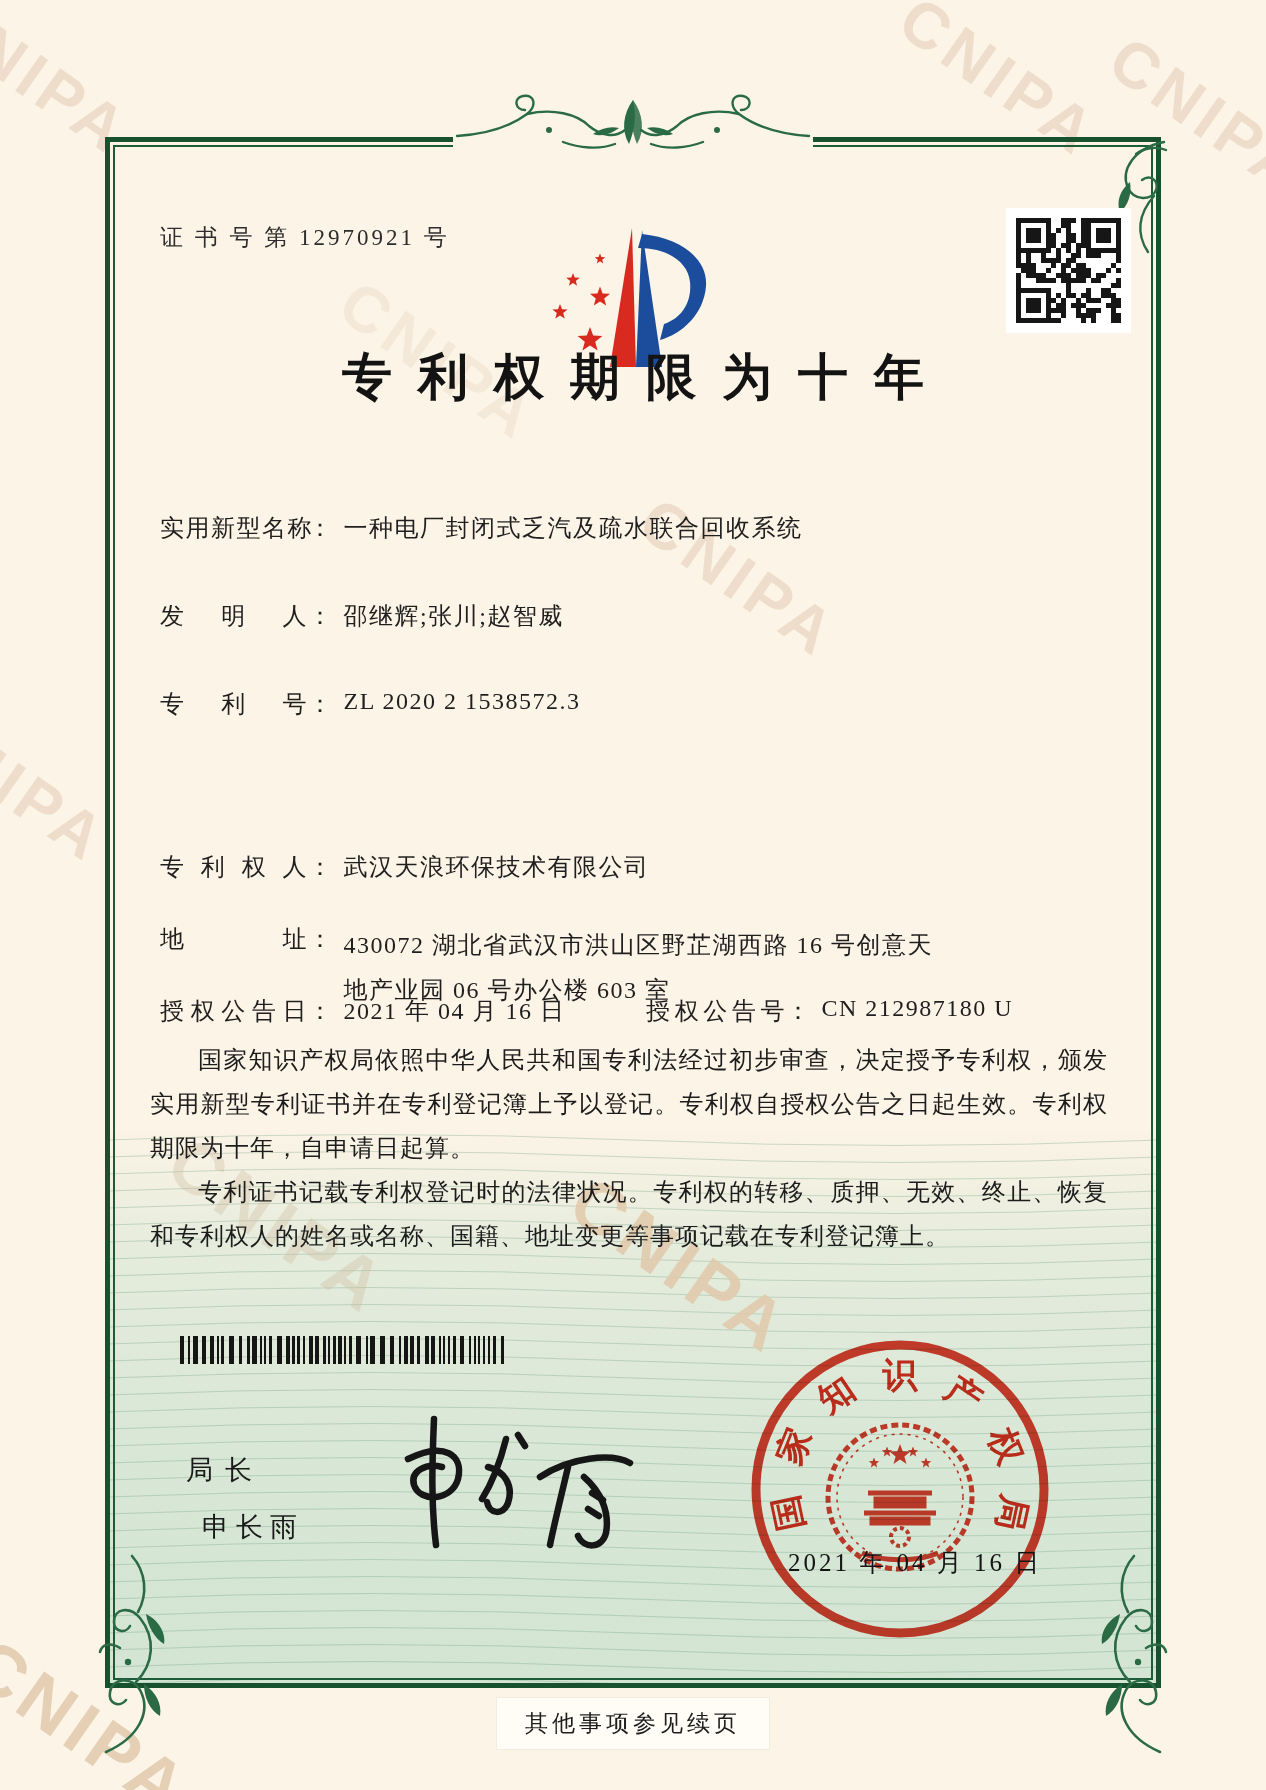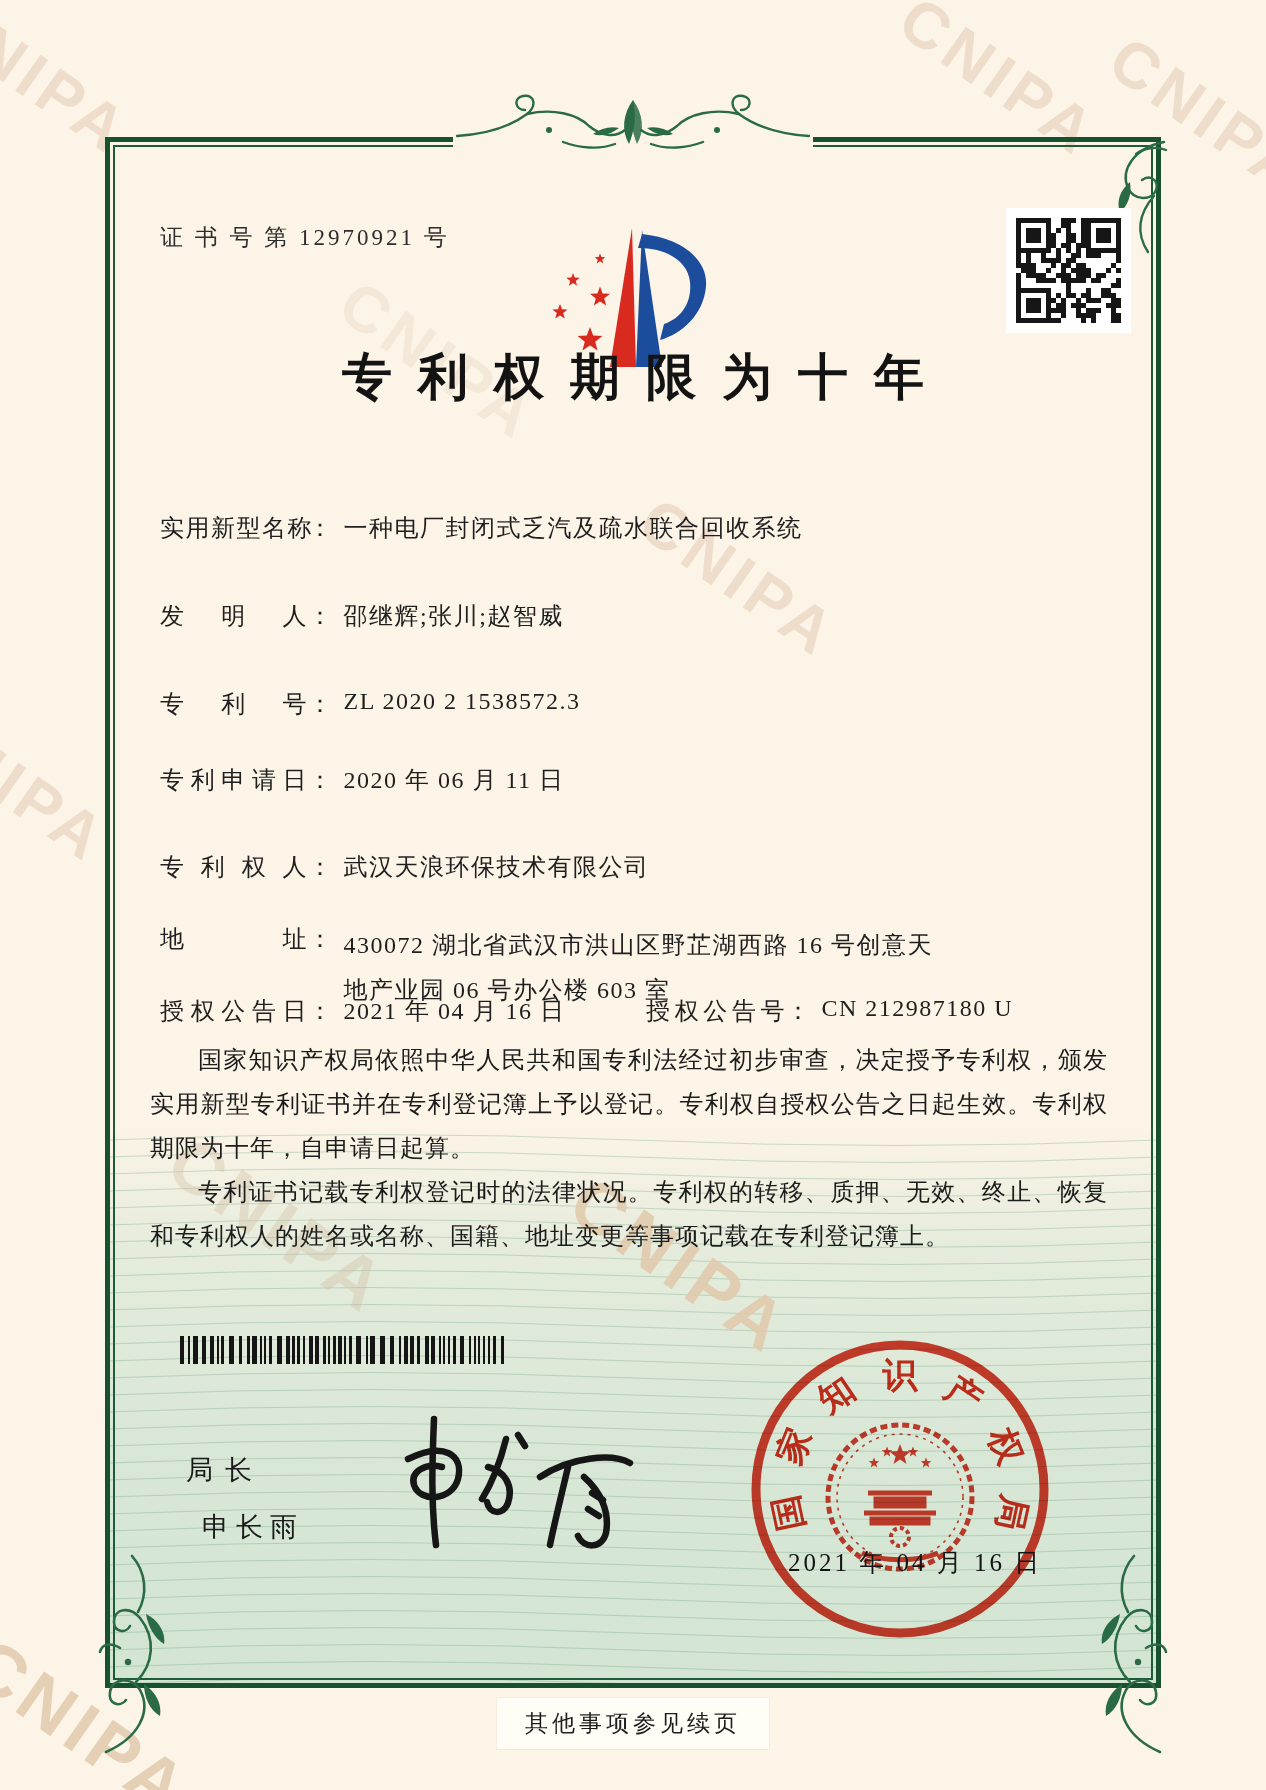--- a/index.html
+++ b/index.html
@@ -463,23 +463,20 @@
 
   <div class="frow r1">
     <span class="flabel">实用新型名称</span><span class="fcolon">：</span><span class="fvalue">一种电厂封闭式乏汽及疏水联合回收系统</span>
   </div>
   <div class="frow r2">
     <span class="flabel">发明人</span><span class="fcolon">：</span><span class="fvalue">邵继辉;张川;赵智威</span>
   </div>
   <div class="frow r3">
     <span class="flabel">专利号</span><span class="fcolon">：</span><span class="fvalue">ZL 2020 2 1538572.3</span>
   </div>
-  <div class="frow r4">
-    <span class="flabel">专利申请日</span><span class="fcolon">：</span><span class="fvalue">2020 年 06 月 11 日</span>
-  </div>
   <div class="frow r5">
     <span class="flabel">专利权人</span><span class="fcolon">：</span><span class="fvalue">武汉天浪环保技术有限公司</span>
   </div>
   <div class="frow r6">
     <span class="flabel">地址</span><span class="fcolon">：</span><span class="fvalue wrap">430072 湖北省武汉市洪山区野芷湖西路 16 号创意天地产业园 06 号办公楼 603 室</span>
   </div>
   <div class="frow r7a">
     <span class="flabel">授权公告日</span><span class="fcolon">：</span><span class="fvalue">2021 年 04 月 16 日</span>
   </div>
   <div class="frow r7b">

